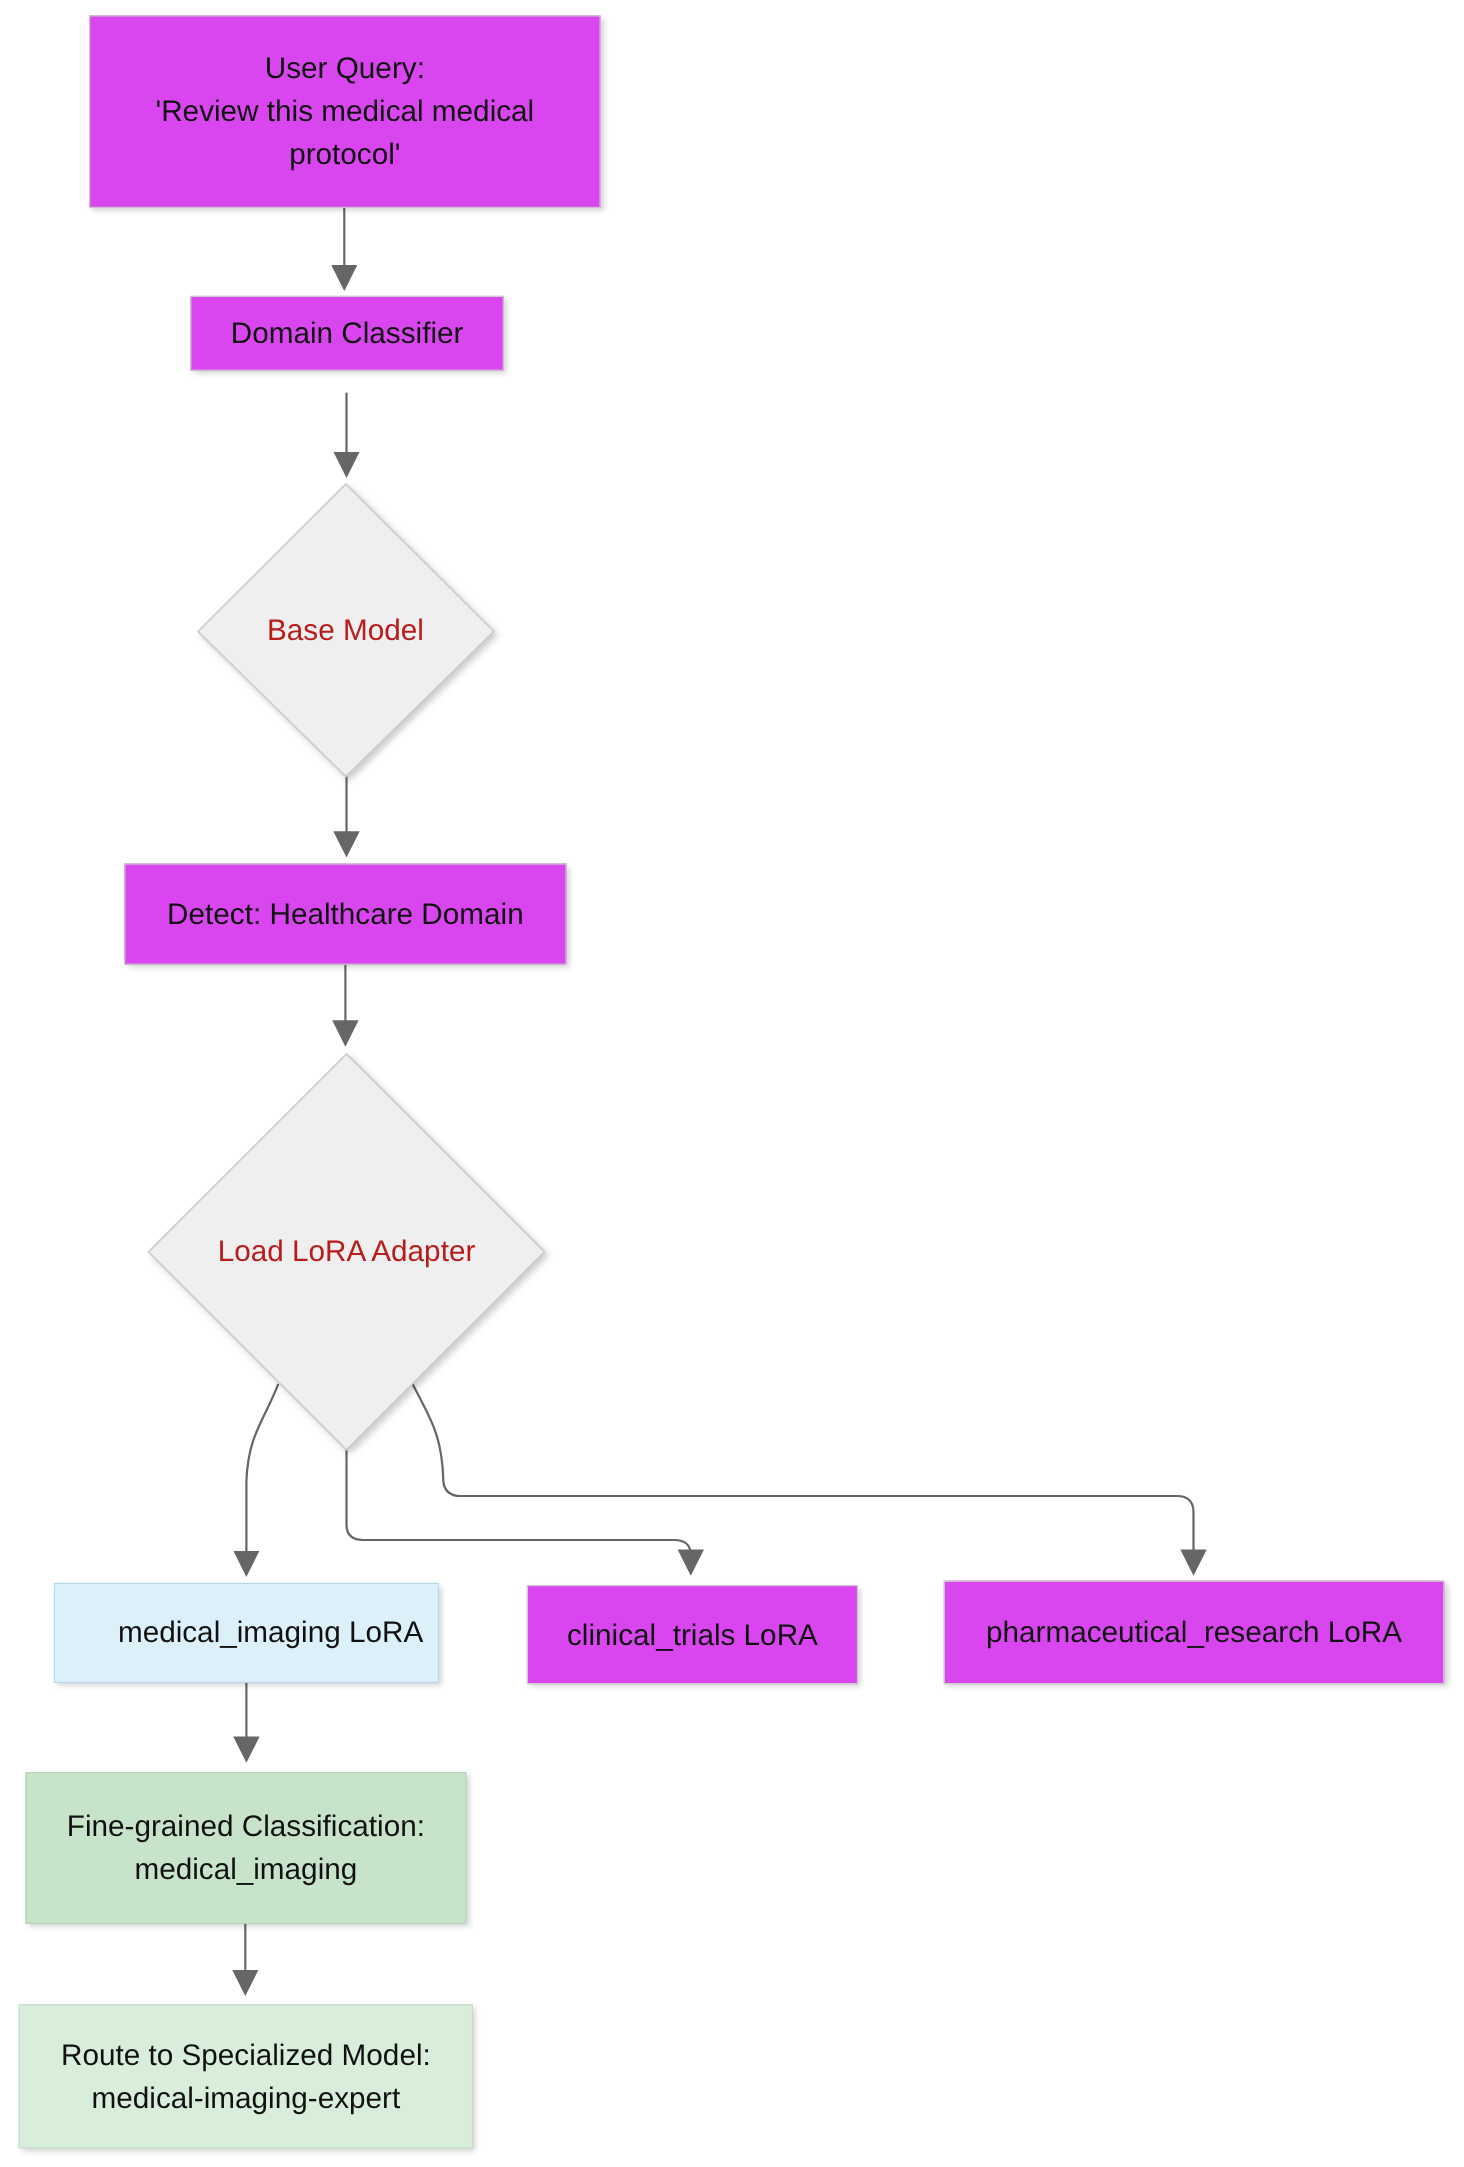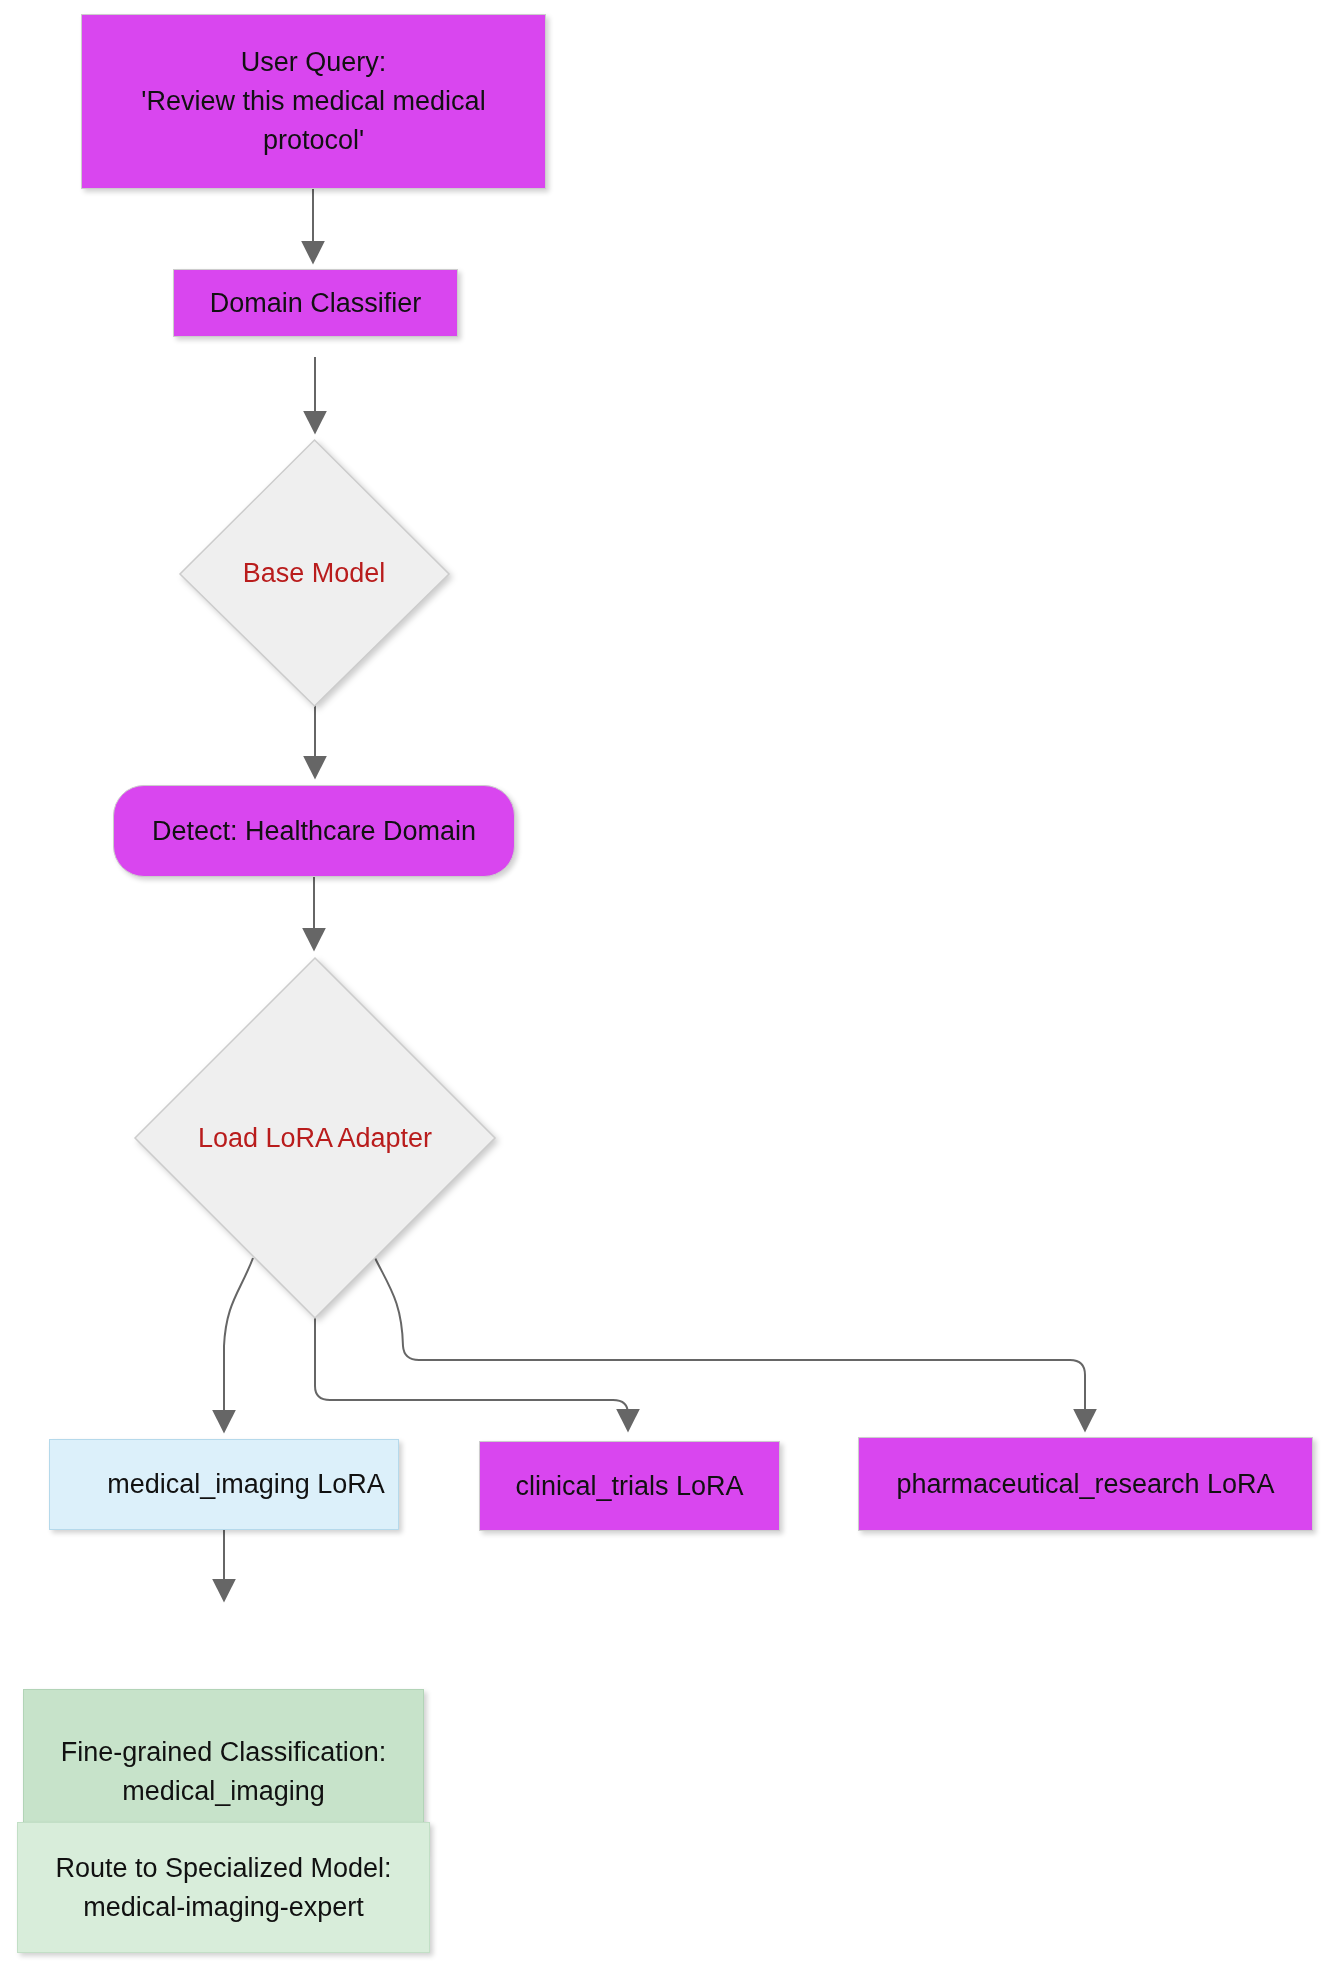--- a/index.html
+++ b/index.html
@@ -65,39 +65,39 @@
     <div class="line">'Review this medical medical</div>
     <div class="line">protocol'</div>
   </div>
 
   <div class="node" style="left:173px;top:269px;width:285px;height:68px;">
     <div class="line">Domain Classifier</div>
   </div>
 
   <div class="diamond-label" style="left:314px;top:573px;">Base Model</div>
 
-  <div class="node" style="left:113px;top:785px;width:402px;height:92px;border-radius:31px;">
+  <div class="node" style="left:113px;top:785px;width:402px;height:92px;">
     <div class="line">Detect: Healthcare Domain</div>
   </div>
 
   <div class="diamond-label" style="left:315px;top:1138px;">Load LoRA Adapter</div>
 
   <div class="node blue" style="left:49px;top:1439px;width:350px;height:91px;">
     <div class="line">medical_imaging LoRA</div>
   </div>
 
   <div class="node" style="left:479px;top:1441px;width:301px;height:90px;">
     <div class="line">clinical_trials LoRA</div>
   </div>
 
   <div class="node" style="left:858px;top:1437px;width:455px;height:94px;">
     <div class="line">pharmaceutical_research LoRA</div>
   </div>
 
-  <div class="node green-strong" style="left:23px;top:1689px;width:401px;height:165px;">
+  <div class="node green-strong" style="left:23px;top:1611px;width:401px;height:138px;">
     <div class="line">Fine-grained Classification:</div>
     <div class="line">medical_imaging</div>
   </div>
 
   <div class="node green-light" style="left:17px;top:1822px;width:413px;height:131px;">
     <div class="line">Route to Specialized Model:</div>
     <div class="line">medical-imaging-expert</div>
   </div>
 
 </div>

